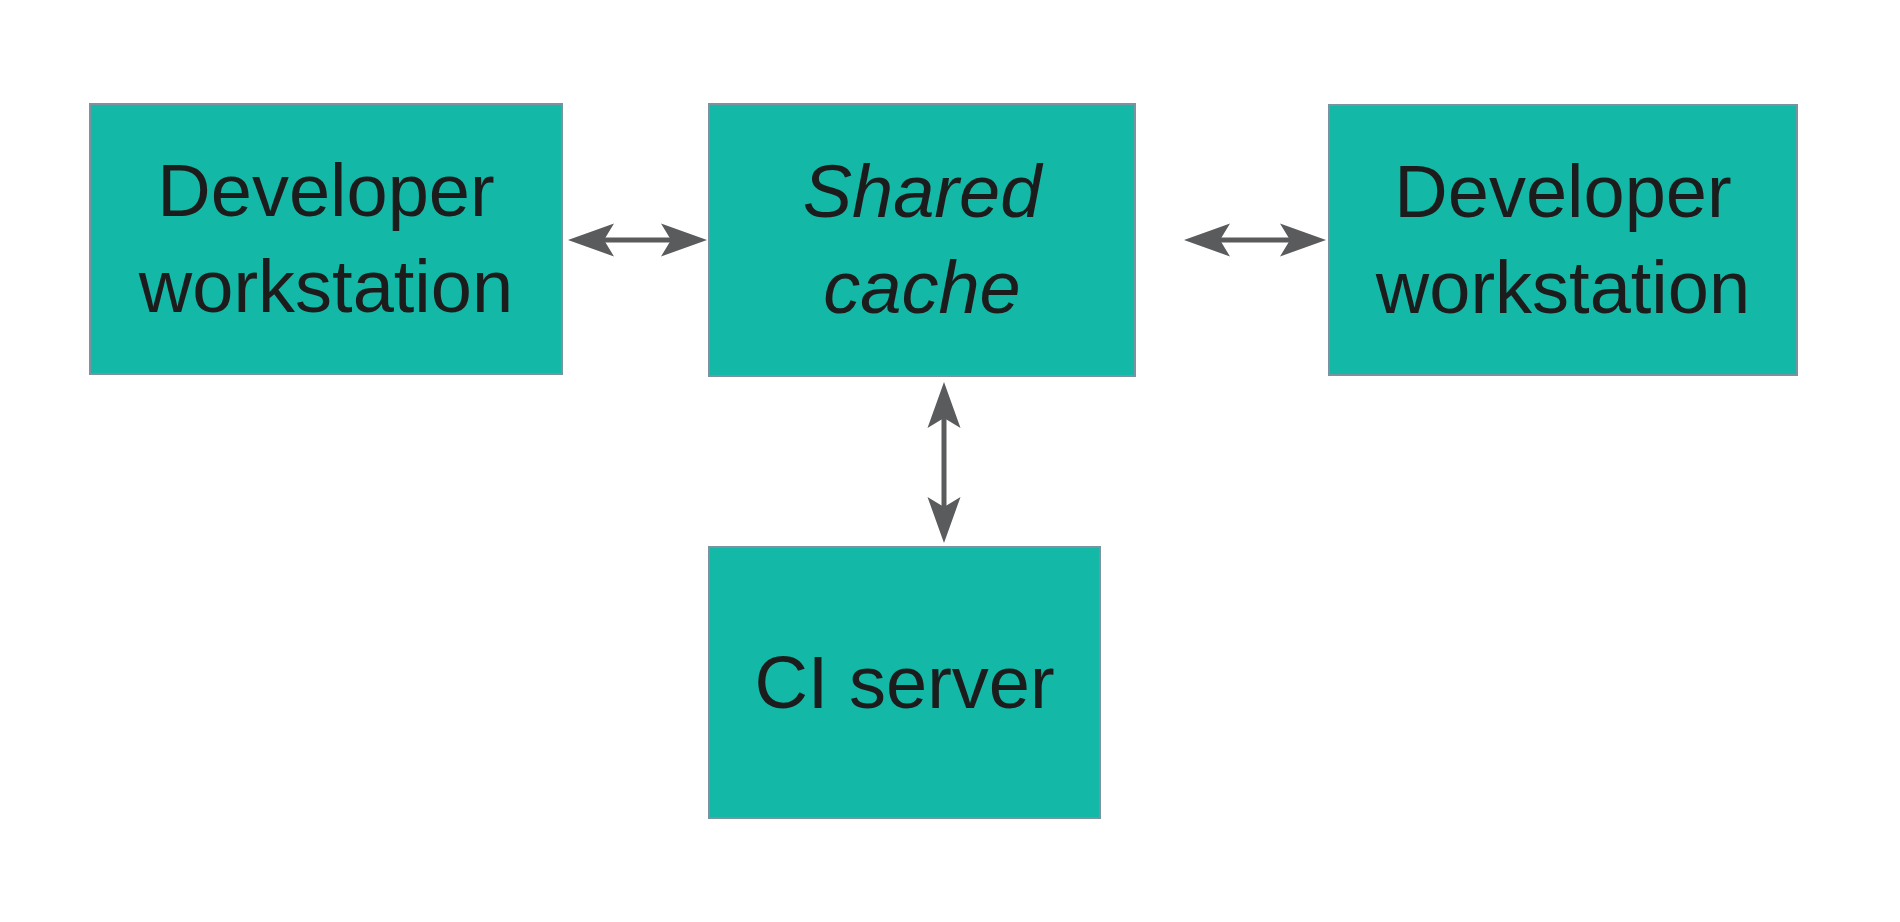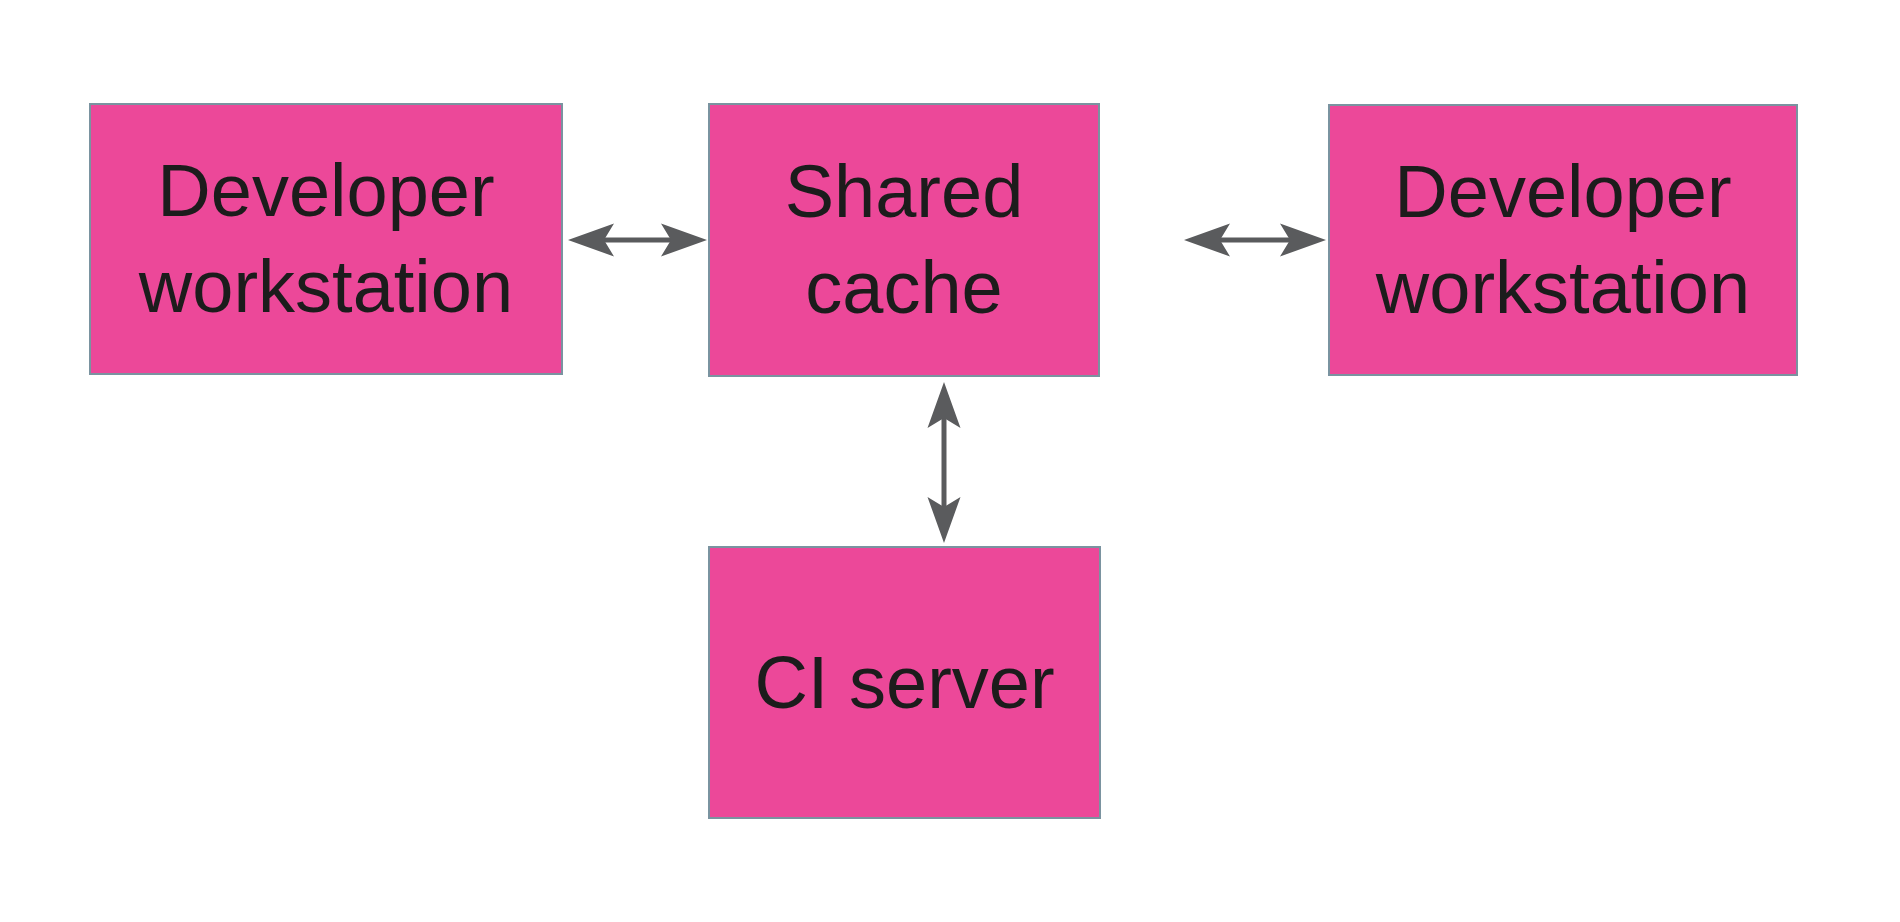--- a/index.html
+++ b/index.html
@@ -11,36 +11,36 @@
     overflow: hidden;
     position: relative;
   }
   .canvas {
     position: absolute;
     left: 0; top: 0;
     width: 1900px; height: 922px;
   }
   .node {
     position: absolute;
-    background: #ec4899;
+    background: #14b8a6;
     border: 2px solid #7a93a0;
     display: flex;
     align-items: center;
     justify-content: center;
     text-align: center;
   }
   .node .label {
     font-size: 74px;
     line-height: 96px;
     color: #1c1c1c;
     white-space: pre-line;
     letter-spacing: 0px;
   }
   #node-dev-left   { left: 89px;   top: 103px; width: 474px; height: 272px; }
-  #node-shared     { left: 708px;  top: 103px; width: 392px; height: 274px; }
+  #node-shared     { left: 708px;  top: 103px; width: 428px; height: 274px; font-style: italic; }
   #node-dev-right  { left: 1328px; top: 104px; width: 470px; height: 272px; }
   #node-ci         { left: 708px;  top: 546px; width: 393px; height: 273px; }
   svg.connectors {
     position: absolute;
     left: 0; top: 0;
     width: 1900px;
     height: 922px;
     pointer-events: none;
   }
   .arrow-line { stroke: #5a5b5d; stroke-width: 5; fill: none; }

